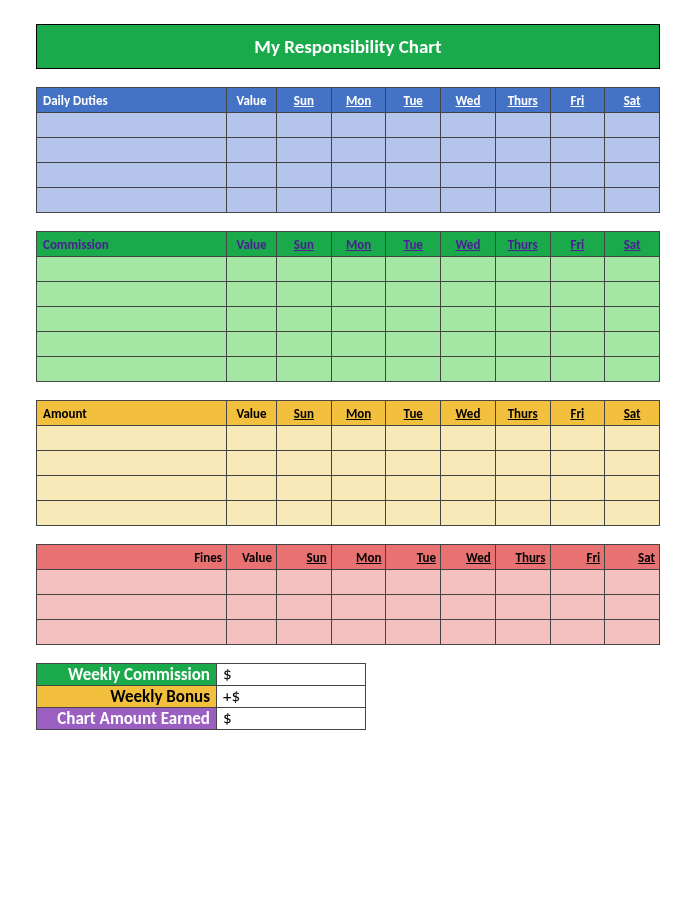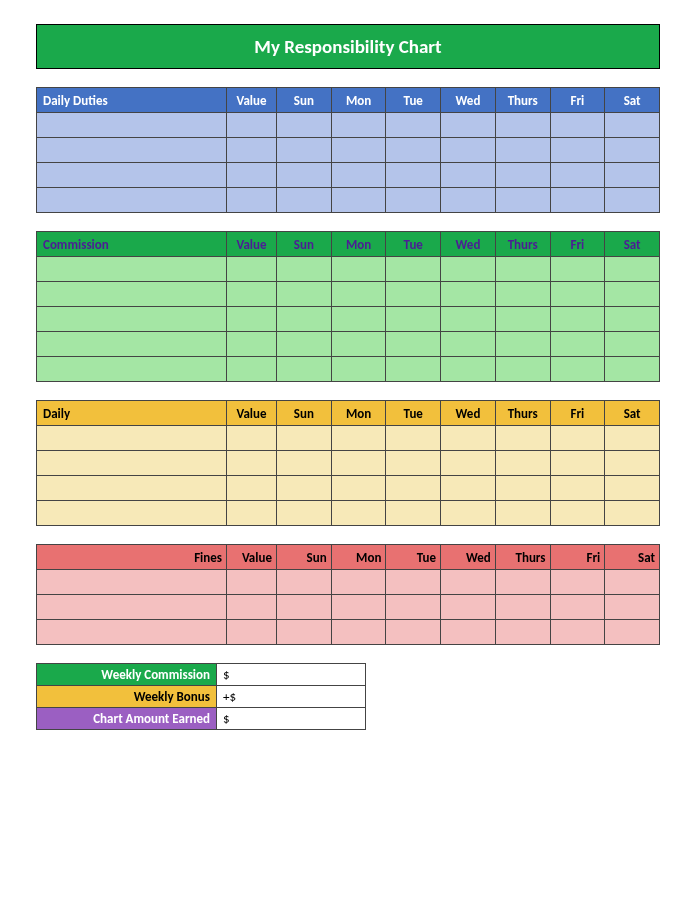--- a/index.html
+++ b/index.html
@@ -31,21 +31,21 @@
     table-layout: fixed;
   }
   th, td {
     border: 1px solid #444;
     height: 25px;
     padding: 0 4px;
     font-size: 13px;
     vertical-align: middle;
   }
   th.first-col { width: 190px; text-align: left; padding-left: 6px; margin-left: 48px; }
-  th.day-col { width: auto; text-align: center; }
+  th.day-col { width: auto; text-align: center; text-decoration: underline; }
   th.value-col { width: 50px; text-align: center; }
   th { font-weight: bold; }
 
   
   .tbl-blue th { background: #4472c4; color: #fff; }
   .tbl-blue td { background: #b4c4ea; }
 
   
   .tbl-green th { background: #1aa94b; color: #4c1d95; }
   .tbl-green td { background: #a4e6a4; }
@@ -60,21 +60,21 @@
 
   
   .summary {
     border-collapse: collapse;
     width: 330px;
     margin-top: 6px;
   }
   .summary td {
     border: 1px solid #444;
     height: 22px;
-    font-size: 13px;
+    font-size: 17px;
     padding: 0 6px;
   }
   .summary .label {
     width: 180px;
     text-align: right;
     font-weight: bold;
     color: #fff;
   }
   .summary .value {
     background: #fff;
@@ -224,21 +224,21 @@
           <td></td>
           <td></td>
           <td></td>
         </tr>
     </tbody>
   </table>
 
   <table class="tbl-yellow">
     <thead>
         <tr>
-      <th class="first-col">Daily</th>
+      <th class="first-col">Amount</th>
       <th class="value-col">Value</th>
       <th class="day-col">Sun</th>
       <th class="day-col">Mon</th>
       <th class="day-col">Tue</th>
       <th class="day-col">Wed</th>
       <th class="day-col">Thurs</th>
       <th class="day-col">Fri</th>
       <th class="day-col">Sat</th>
     </tr>
       </thead>

